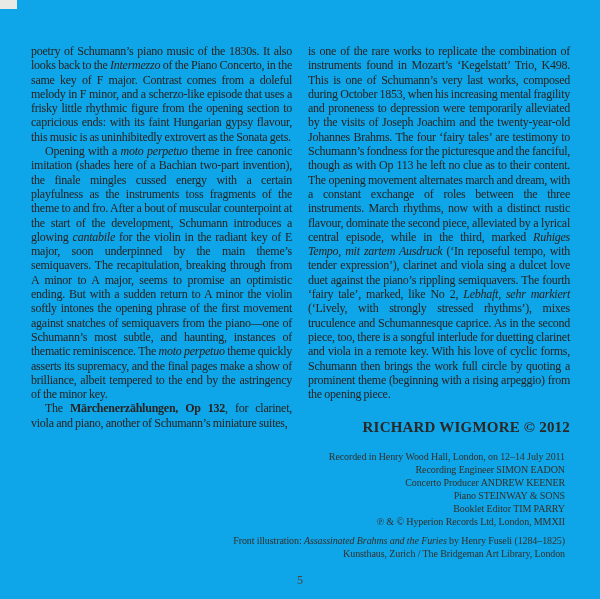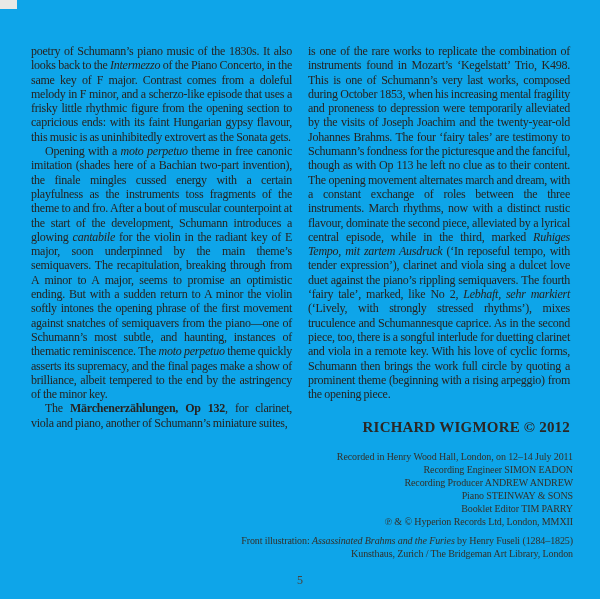--- a/index.html
+++ b/index.html
@@ -36,21 +36,21 @@
     margin-top: 18px;
     text-align: right;
     font-size: 15px;
     font-weight: 700;
     letter-spacing: 0.2px;
     color: #2b2724;
   }
   .credits {
     position: absolute;
     top: 450px;
-    right: 27px;
+    right: 35px;
     text-align: right;
     font-size: 10px;
     line-height: 13px;
     letter-spacing: -0.1px;
     color: #343029;
     white-space: nowrap;
   }
   .credit-line { margin: 0; }
   .front-gap { margin-top: 6px; }
   .page-number {
@@ -76,21 +76,21 @@
   </div>
 
   <div class="col col-right">
     <p class="body-text"><span>is one of the rare works to replicate the combination of instruments found in Mozart’s ‘Kegelstatt’ Trio, K498. This is one of Schumann’s very last works, composed during October 1853, when his increasing mental fragility and proneness to depression were temporarily alleviated by the visits of Joseph Joachim and the twenty-year-old Johannes Brahms. The four ‘fairy tales’ are testimony to Schumann’s fondness for the picturesque and the fanciful, though as with Op 113 he left no clue as to their content. The opening movement alternates march and dream, with a constant exchange of roles between the three instruments. March rhythms, now with a distinct rustic flavour, dominate the second piece, alleviated by a lyrical central episode, while in the third, marked </span><span class="it">Ruhiges Tempo, mit zartem Ausdruck</span><span> (‘In reposeful tempo, with tender expression’), clarinet and viola sing a dulcet love duet against the piano’s rippling semiquavers. The fourth ‘fairy tale’, marked, like No 2, </span><span class="it">Lebhaft, sehr markiert</span><span> (‘Lively, with strongly stressed rhythms’), mixes truculence and Schumannesque caprice. As in the second piece, too, there is a songful interlude for duetting clarinet and viola in a remote key. With his love of cyclic forms, Schumann then brings the work full circle by quoting a prominent theme (beginning with a rising arpeggio) from the opening piece.</span></p>
     <div class="byline">RICHARD WIGMORE © 2012</div>
   </div>
 
   <div class="credits">
     <div class="credit-line"><span>Recorded in Henry Wood Hall, London, on 12–14 July 2011</span></div>
     <div class="credit-line"><span>Recording Engineer SIMON EADON</span></div>
-    <div class="credit-line"><span>Recording Producer ANDREW ANDREW</span></div>
+    <div class="credit-line"><span>Concerto Producer ANDREW KEENER</span></div>
     <div class="credit-line"><span>Piano STEINWAY &amp; SONS</span></div>
     <div class="credit-line"><span>Booklet Editor TIM PARRY</span></div>
     <div class="credit-line"><span>℗ &amp; © Hyperion Records Ltd, London, MMXII</span></div>
     <div class="credit-line front-gap"><span>Front illustration: </span><span class="it">Assassinated Brahms and the Furies</span><span> by Henry Fuseli (1284–1825)</span></div>
     <div class="credit-line"><span>Kunsthaus, Zurich / The Bridgeman Art Library, London</span></div>
   </div>
 
   <div class="page-number">5</div>
 
 </div>

